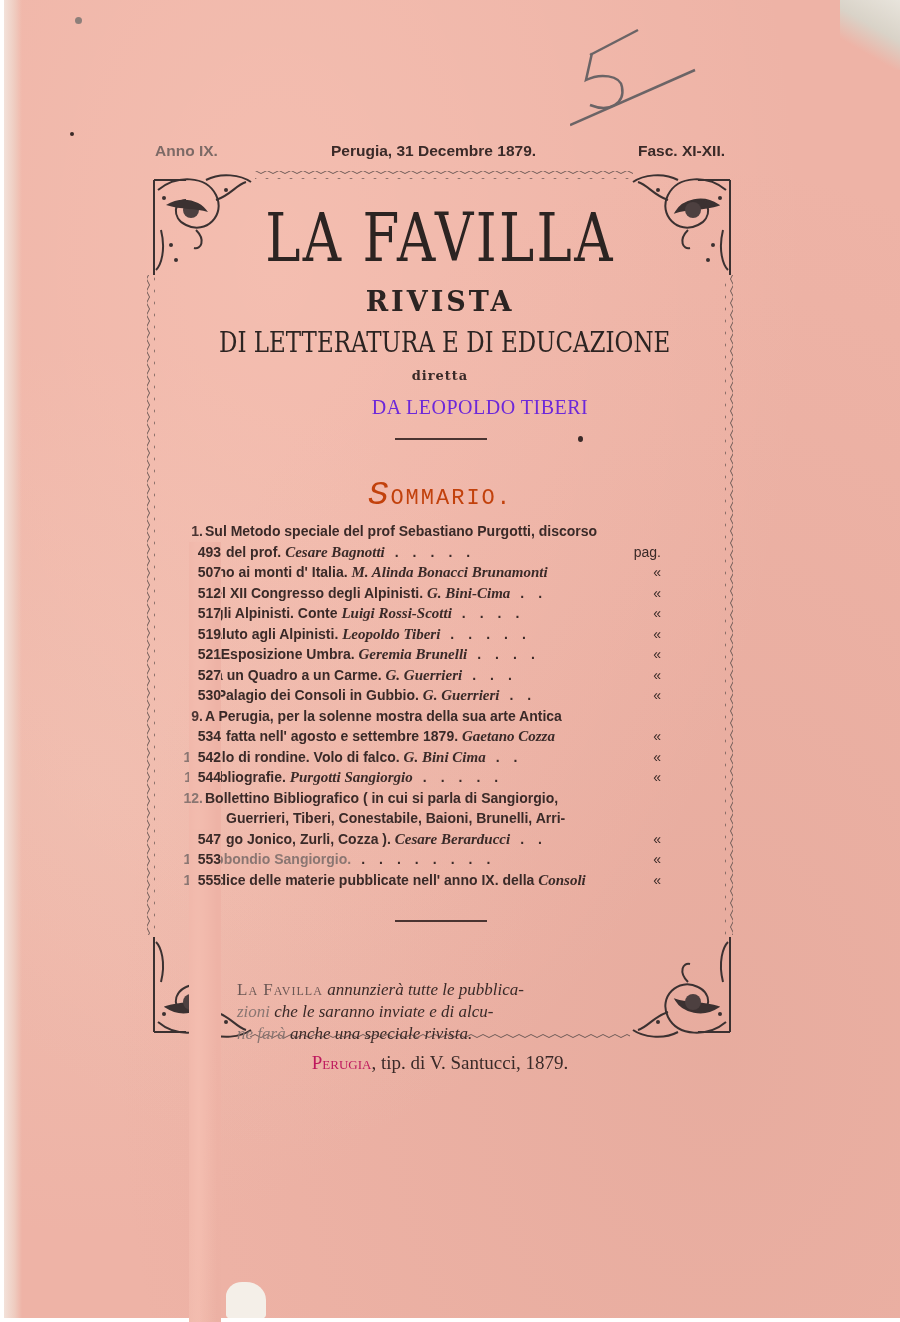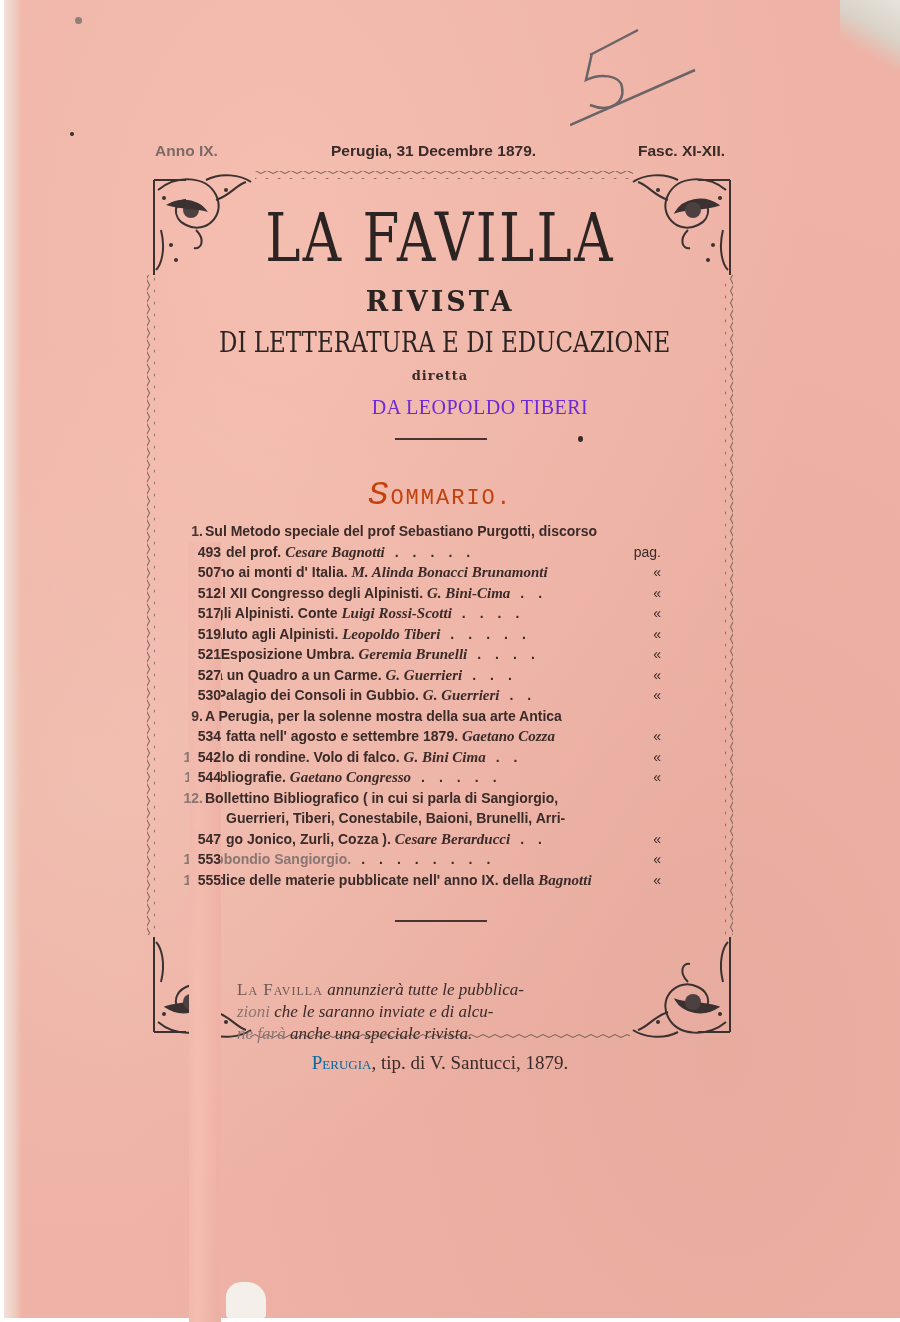--- a/index.html
+++ b/index.html
@@ -101,21 +101,21 @@
       font-family: "Liberation Serif", serif; font-size: 17px; line-height: 22px; color: #3a2a28;
     }
     .notice .brand { font-variant: small-caps; letter-spacing: 1px; color: #6b5754; font-style: normal; }
     .notice .line { white-space: nowrap; font-style: italic; }
     .notice .faded { color: #8a7672; }
 
     .imprint {
       position: absolute; top: 1052px; left: 0; width: 880px; text-align: center;
       font-family: "Liberation Serif", serif; font-size: 19px; color: #3a2a28;
     }
-    .imprint .sc { font-variant: small-caps; color: #0369a1; }
+    .imprint .sc { font-variant: small-caps; color: #be185d; }
 
     .dot { position: absolute; border-radius: 50%; background: #3a2a28; }
   </style>
 </head>
 <body>
 
 <div class="page"></div>
 <div class="left-edge"></div>
 <div class="corner-tear"></div>
 <div class="bottom-tear"></div>
@@ -297,21 +297,21 @@
 
   <div class="toc-row faded">
     <span class="num">10.</span>
     <span class="text"><span>Volo di rondine. Volo di falco.</span> <span class="author">G. Bini Cima</span><span class="dots">..</span></span>
     <span class="ref">«</span>
     <span class="page">542</span>
   </div>
 
   <div class="toc-row faded">
     <span class="num">11.</span>
-    <span class="text"><span>Bibliografie.</span> <span class="author">Gaetano Congresso</span><span class="dots">.....</span></span>
+    <span class="text"><span>Bibliografie.</span> <span class="author">Purgotti Sangiorgio</span><span class="dots">.....</span></span>
     <span class="ref">«</span>
     <span class="page">544</span>
   </div>
 
   <div class="toc-row faded">
     <span class="num">12.</span>
     <span class="text">Bollettino Bibliografico ( in cui si parla di Sangiorgio,</span>
   </div>
   <div class="toc-row cont">
     <span class="text">Guerrieri, Tiberi, Conestabile, Baioni, Brunelli, Arri-</span>
@@ -324,21 +324,21 @@
 
   <div class="toc-row faded">
     <span class="num">13.</span>
     <span class="text"><span class="lead">Abbondio Sangiorgio.</span><span class="dots">........</span></span>
     <span class="ref">«</span>
     <span class="page">553</span>
   </div>
 
   <div class="toc-row faded">
     <span class="num">14.</span>
-    <span class="text"><span>Indice delle materie pubblicate nell' anno IX. della</span> <span class="author">Bagnotti</span></span>
+    <span class="text"><span>Indice delle materie pubblicate nell' anno IX. della</span> <span class="author">Consoli</span></span>
     <span class="ref">«</span>
     <span class="page">555</span>
   </div>
 </div>
 
 <div class="rule" style="left:395px;top:920px;width:92px;"></div>
 
 <div class="notice">
   <div class="line"><span class="brand">La Favilla</span> <span>annunzierà tutte le pubblica-</span></div>
   <div class="line"><span class="faded">zioni</span><span> che le saranno inviate e di alcu-</span></div>

